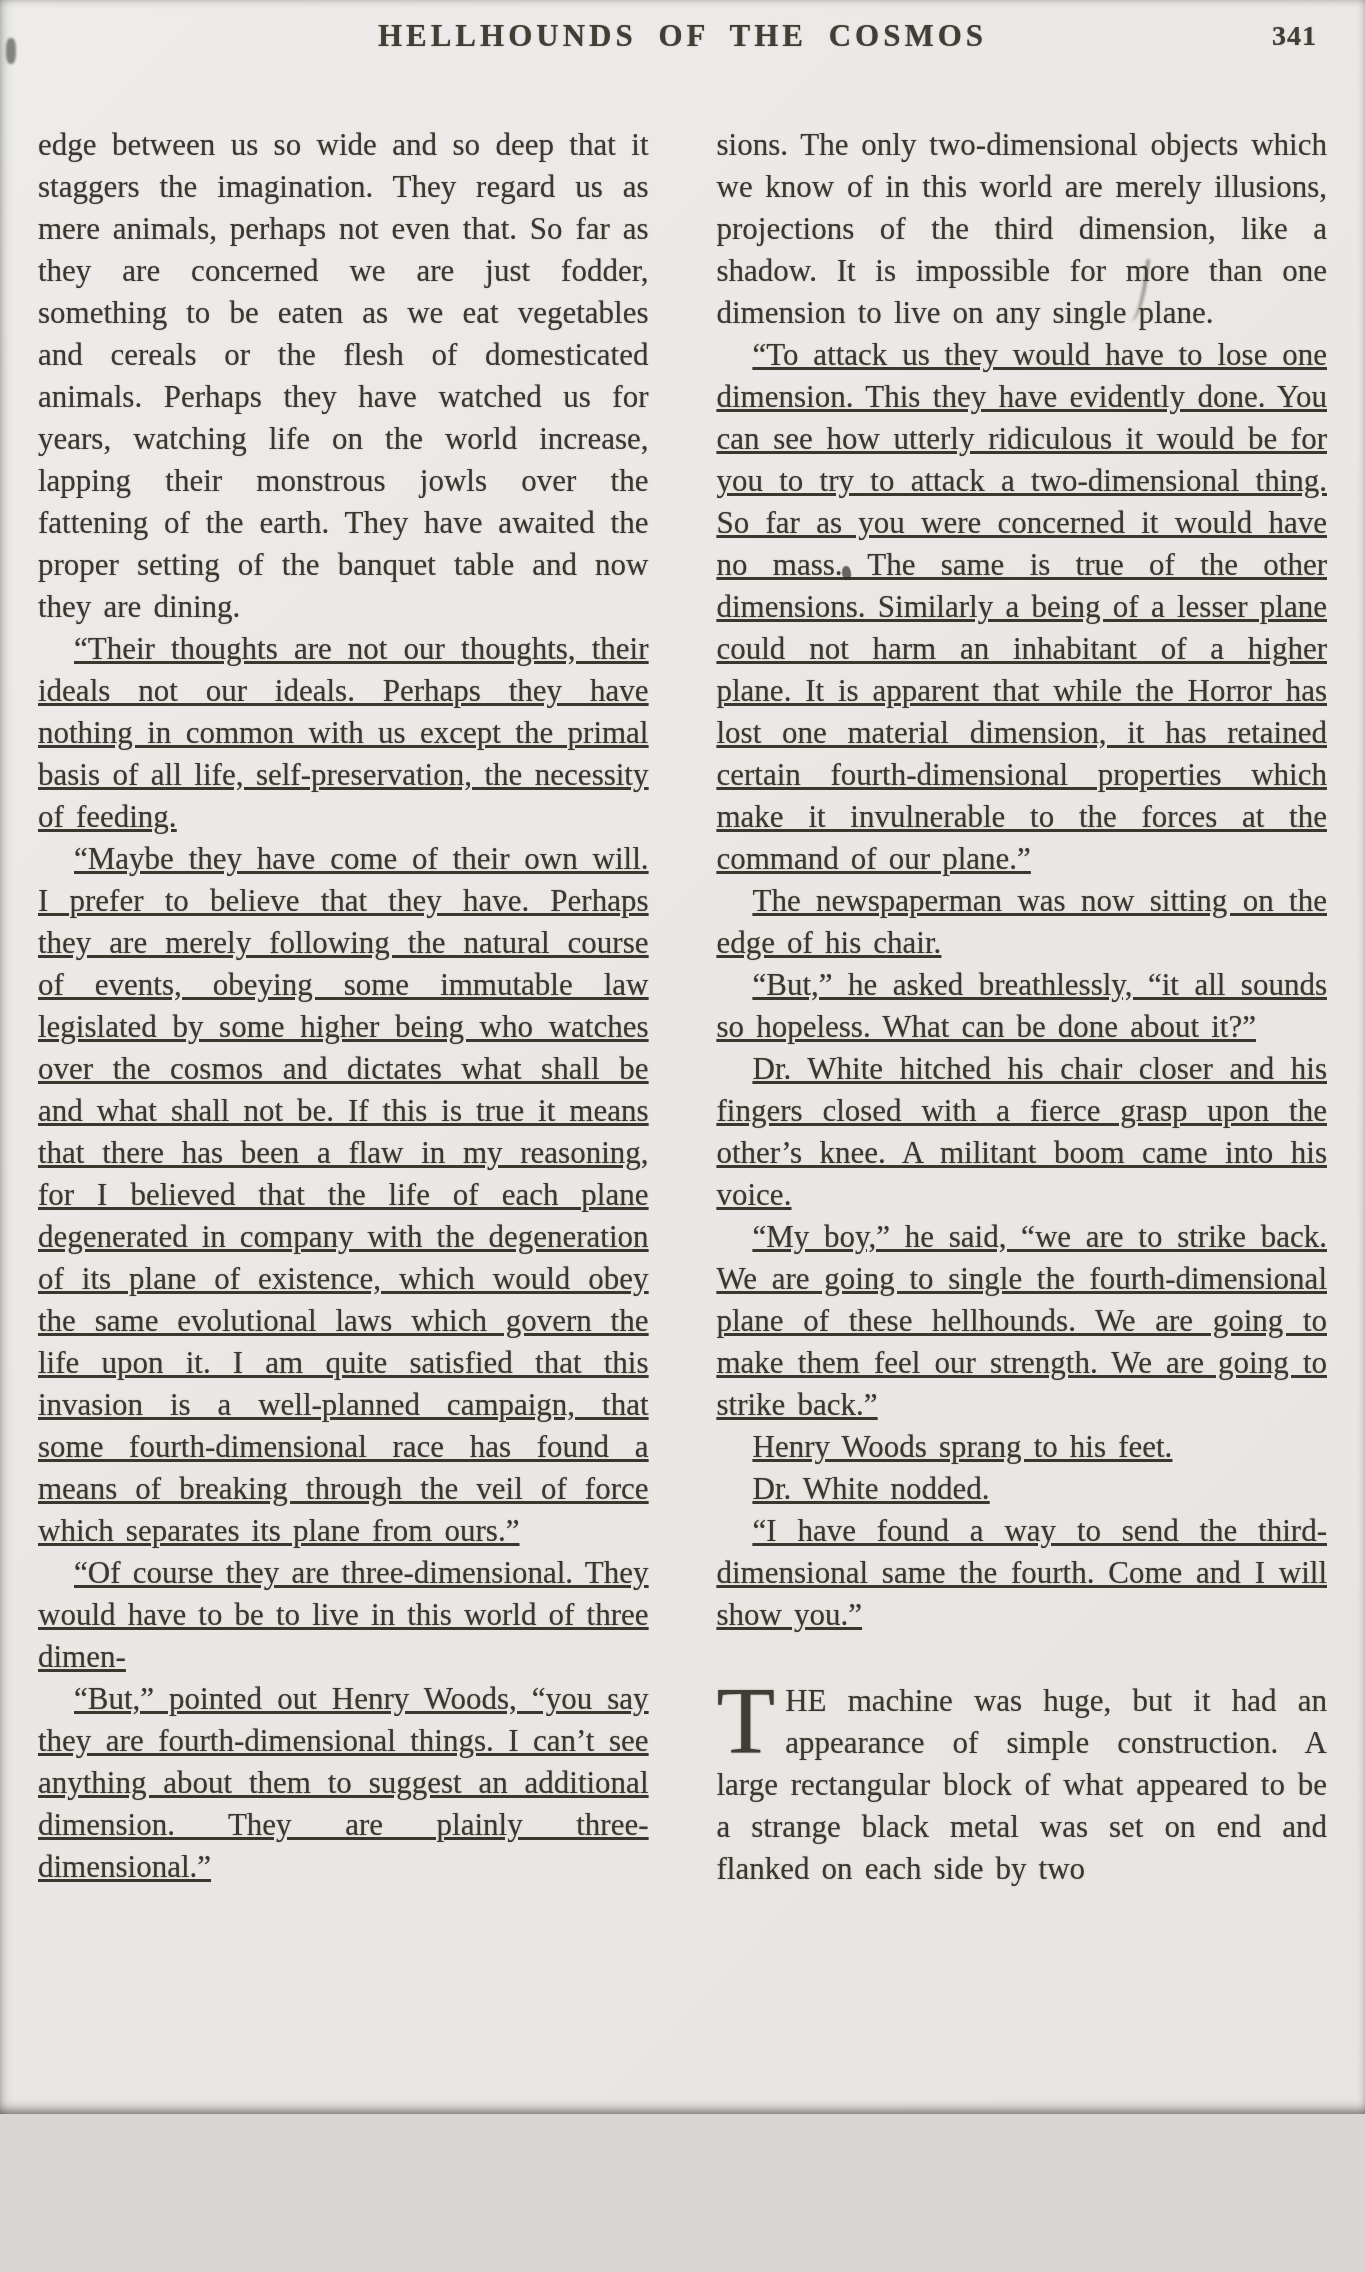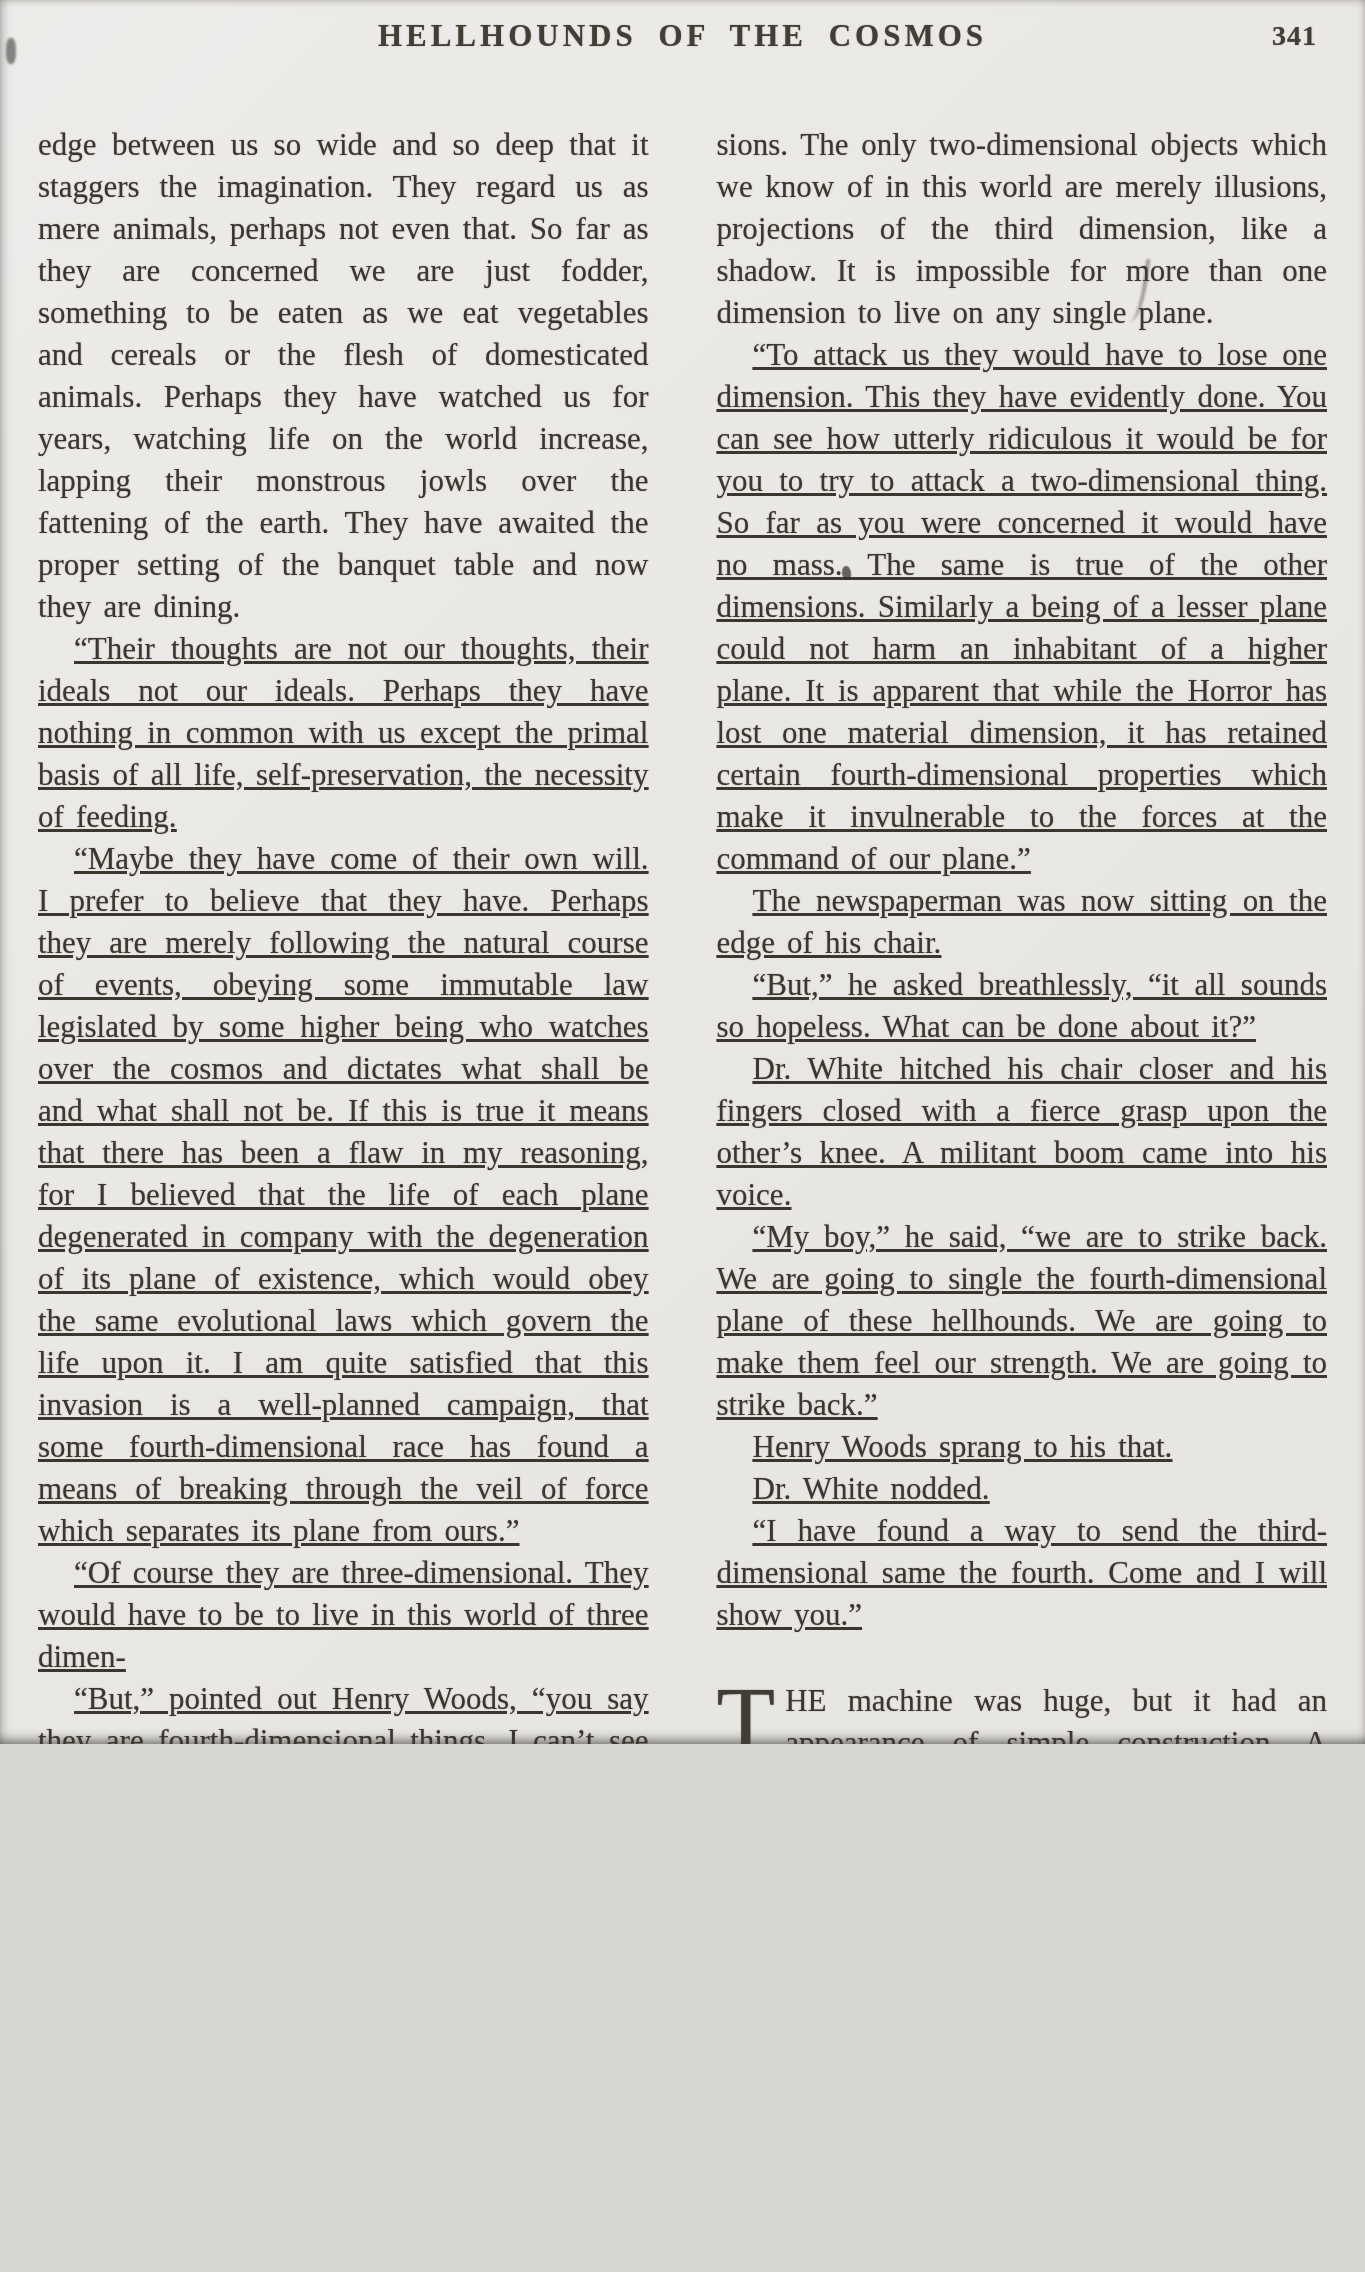--- a/index.html
+++ b/index.html
@@ -3,21 +3,21 @@
 <meta charset="utf-8">
 <style>
   html, body {
     margin: 0;
     padding: 0;
     background: #d8d6d2;
   }
   .page {
     position: relative;
     width: 1365px;
-    height: 1744px;
+    height: 2114px;
     margin: 0 auto;
     background: linear-gradient(135deg, #edecea 0%, #eae8e5 45%, #e7e5e2 100%);
     color: #3a372f;
     font-family: "Liberation Serif", "DejaVu Serif", serif;
     overflow: hidden;
     box-shadow:
       inset 0 -9px 12px -6px rgba(45,44,42,.65),
       inset 7px 0 14px -8px rgba(45,44,42,.40),
       inset -5px 0 10px -7px rgba(45,44,42,.28),
       inset 0 6px 10px -7px rgba(45,44,42,.30);
@@ -134,21 +134,21 @@
       <p class="p txt indent">“But,” pointed out Henry Woods, “you say they are fourth-dimensional things. I can’t see anything about them to suggest an additional dimension. They are plainly three-dimensional.”</p>
     </section>
 
     <section class="col">
       <p class="p txt">sions. The only two-dimensional objects which we know of in this world are merely illusions, projections of the third dimension, like a shadow. It is impossible for more than one dimension to live on any single plane.</p>
       <p class="p txt indent">“To attack us they would have to lose one dimension. This they have evidently done. You can see how utterly ridiculous it would be for you to try to attack a two-dimensional thing. So far as you were concerned it would have no mass. The same is true of the other dimensions. Similarly a being of a lesser plane could not harm an inhabitant of a higher plane. It is apparent that while the Horror has lost one material dimension, it has retained certain fourth-dimensional properties which make it invulnerable to the forces at the command of our plane.”</p>
       <p class="p txt indent">The newspaperman was now sitting on the edge of his chair.</p>
       <p class="p txt indent">“But,” he asked breathlessly, “it all sounds so hopeless. What can be done about it?”</p>
       <p class="p txt indent">Dr. White hitched his chair closer and his fingers closed with a fierce grasp upon the other’s knee. A militant boom came into his voice.</p>
       <p class="p txt indent">“My boy,” he said, “we are to strike back. We are going to single the fourth-dimensional plane of these hellhounds. We are going to make them feel our strength. We are going to strike back.”</p>
-      <p class="p txt indent">Henry Woods sprang to his that.</p>
+      <p class="p txt indent">Henry Woods sprang to his feet.</p>
       <p class="p txt indent">Dr. White nodded.</p>
       <p class="p txt indent">“I have found a way to send the third-dimensional same the fourth. Come and I will show you.”</p>
 
       <p class="p txt section-start">
         <span class="drop-cap">T</span><span>HE machine was huge, but it had an appearance of simple construction. A large rectangular block of what appeared to be a strange black metal was set on end and flanked on each side by two</span>
       </p>
     </section>
 
   </main>
 

